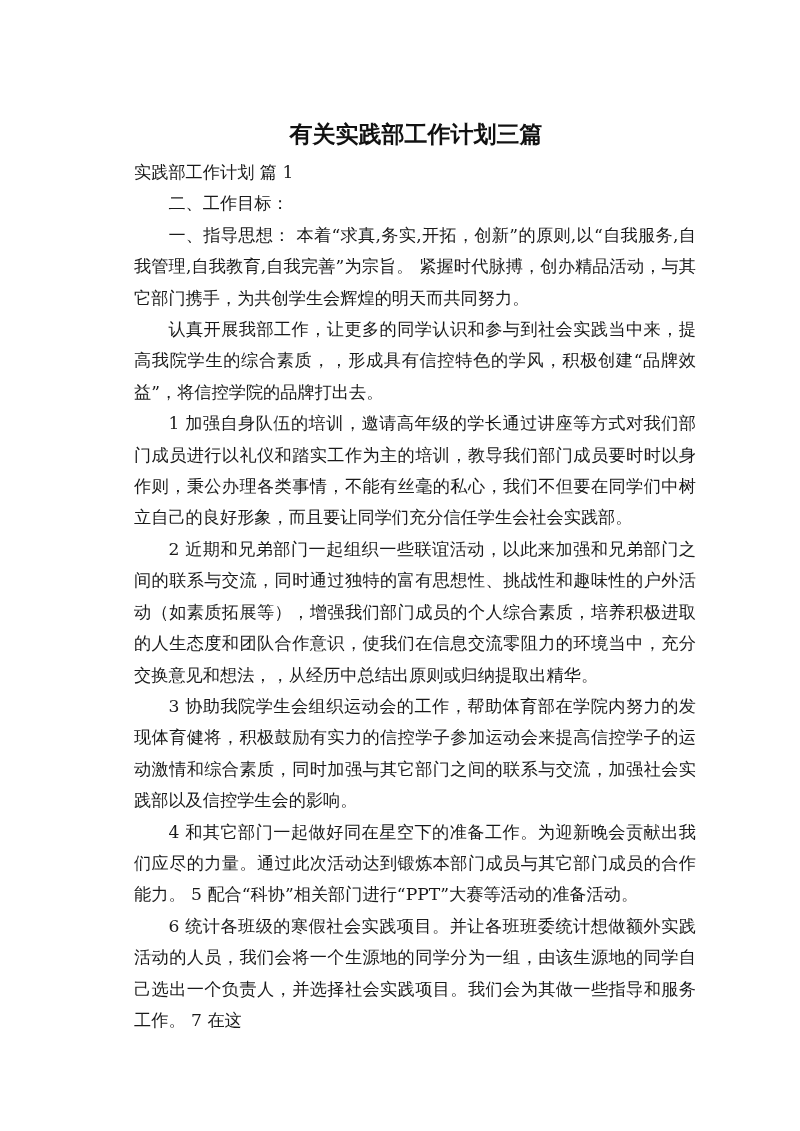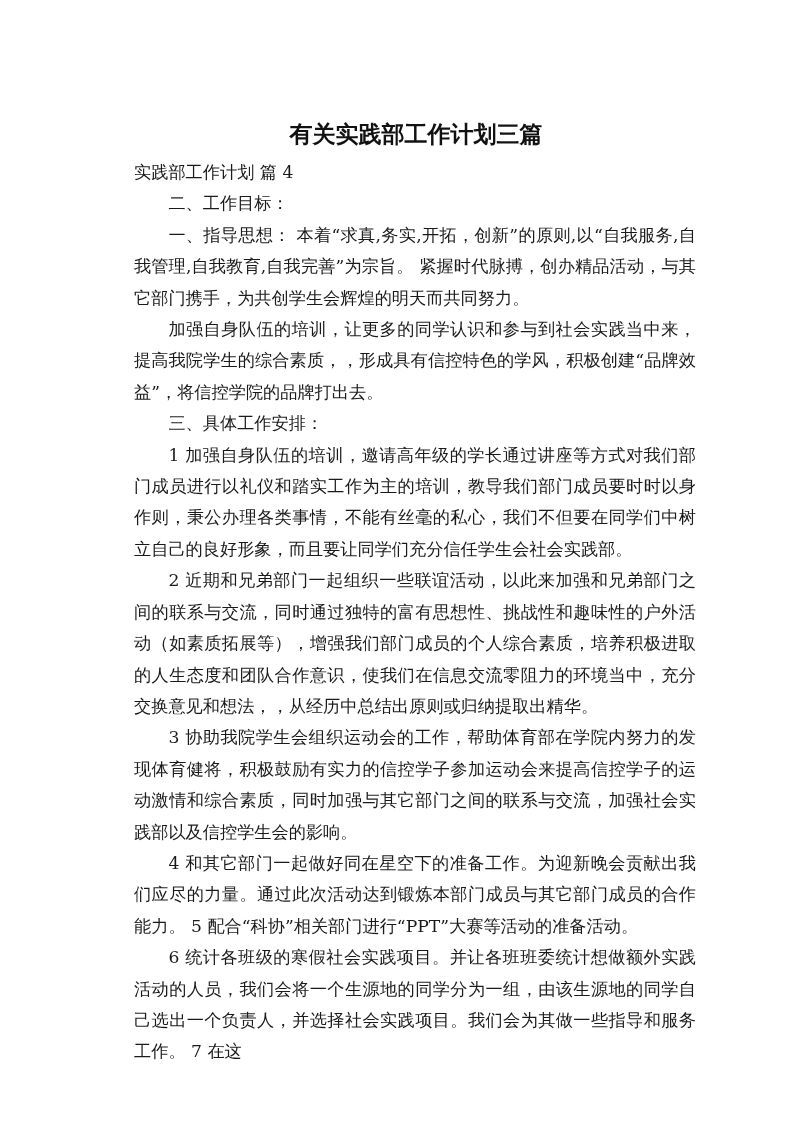--- a/index.html
+++ b/index.html
@@ -17,24 +17,23 @@
   }
   .subtitle { margin: 0 0 0 0; }
   .para { margin: 0 0 0 0; text-indent: 2em; }
 </style>
 </head>
 <body>
 
 <div class="page">
   <div class="title">有关实践部工作计划三篇</div>
   <div class="body">
-    <p class="subtitle">实践部工作计划 篇 4</p>
+    <p class="subtitle">实践部工作计划 篇 1</p>
     <p class="para">二、工作目标：</p>
     <p class="para">一、指导思想： 本着“求真,务实,开拓，创新”的原则,以“自我服务,自我管理,自我教育,自我完善”为宗旨。 紧握时代脉搏，创办精品活动，与其它部门携手，为共创学生会辉煌的明天而共同努力。</p>
-    <p class="para">加强自身队伍的培训，让更多的同学认识和参与到社会实践当中来，提高我院学生的综合素质，，形成具有信控特色的学风，积极创建“品牌效益”，将信控学院的品牌打出去。</p>
-    <p class="para">三、具体工作安排：</p>
+    <p class="para">认真开展我部工作，让更多的同学认识和参与到社会实践当中来，提高我院学生的综合素质，，形成具有信控特色的学风，积极创建“品牌效益”，将信控学院的品牌打出去。</p>
     <p class="para">1 加强自身队伍的培训，邀请高年级的学长通过讲座等方式对我们部门成员进行以礼仪和踏实工作为主的培训，教导我们部门成员要时时以身作则，秉公办理各类事情，不能有丝毫的私心，我们不但要在同学们中树立自己的良好形象，而且要让同学们充分信任学生会社会实践部。</p>
     <p class="para">2 近期和兄弟部门一起组织一些联谊活动，以此来加强和兄弟部门之间的联系与交流，同时通过独特的富有思想性、挑战性和趣味性的户外活动（如素质拓展等），增强我们部门成员的个人综合素质，培养积极进取的人生态度和团队合作意识，使我们在信息交流零阻力的环境当中，充分交换意见和想法，，从经历中总结出原则或归纳提取出精华。</p>
     <p class="para">3 协助我院学生会组织运动会的工作，帮助体育部在学院内努力的发现体育健将，积极鼓励有实力的信控学子参加运动会来提高信控学子的运动激情和综合素质，同时加强与其它部门之间的联系与交流，加强社会实践部以及信控学生会的影响。</p>
     <p class="para">4 和其它部门一起做好同在星空下的准备工作。为迎新晚会贡献出我们应尽的力量。通过此次活动达到锻炼本部门成员与其它部门成员的合作能力。 5 配合“科协”相关部门进行“PPT”大赛等活动的准备活动。</p>
     <p class="para">6 统计各班级的寒假社会实践项目。并让各班班委统计想做额外实践活动的人员，我们会将一个生源地的同学分为一组，由该生源地的同学自己选出一个负责人，并选择社会实践项目。我们会为其做一些指导和服务工作。 7 在这</p>
   </div>
 </div>
 
 </body></html>

